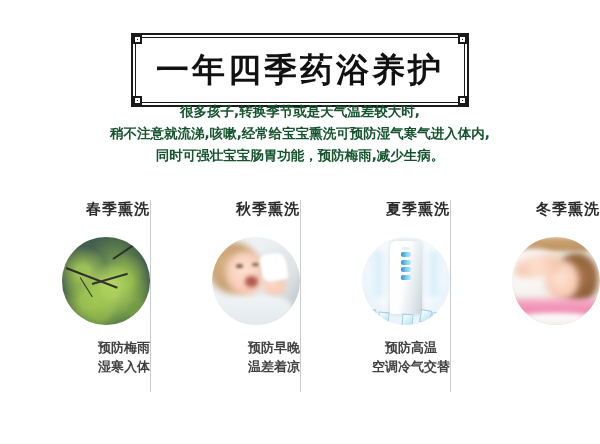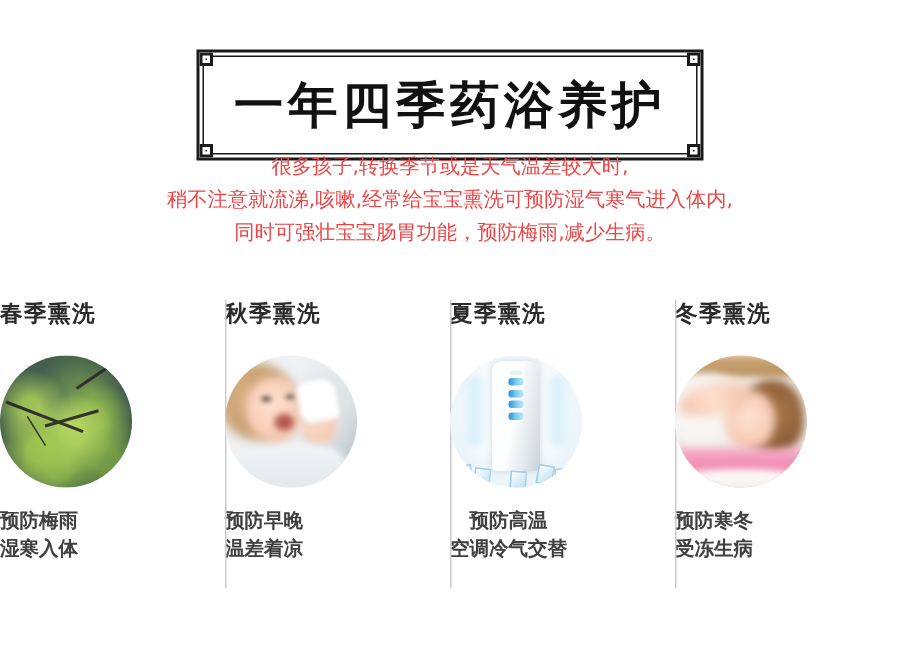--- a/index.html
+++ b/index.html
@@ -80,41 +80,41 @@
   }
 
   
   .intro {
     position: absolute;
     left: 0;
     top: 100px;
     width: 600px;
     text-align: center;
     font-size: 13.5px;
-    font-weight: 400;
+    font-weight: 700;
     line-height: 22px;
-    color: #ef4444;
+    color: #14532d;
   }
   .intro div { white-space: nowrap; }
 
   
   .seasons {
     position: absolute;
     left: 0;
     top: 196px;
     width: 600px;
     height: 200px;
     display: flex;
   }
   .season {
     position: relative;
     flex: 1 1 0;
     display: flex;
     flex-direction: column;
-    align-items: flex-start;
+    align-items: flex-end;
   }
   .divider {
     position: absolute;
     left: 0;
     top: 4px;
     width: 1px;
     height: 192px;
     background: #c9ccce;
   }
   .season:first-child .divider { display: none; }
@@ -445,19 +445,15 @@
     <div class="season-title">冬季熏洗</div>
     <div class="photo img-winter">
       <div class="headboard"></div>
       <div class="pillow"></div>
       <div class="hair-w"></div>
       <div class="face-w"></div>
       <div class="arm"></div>
       <div class="blanket"></div>
       <div class="sheet"></div>
     </div>
-    <div class="caption">
-      <div>预防寒冬</div>
-      <div>受冻生病</div>
-    </div>
   </div>
 
 </div>
 
 </body></html>

